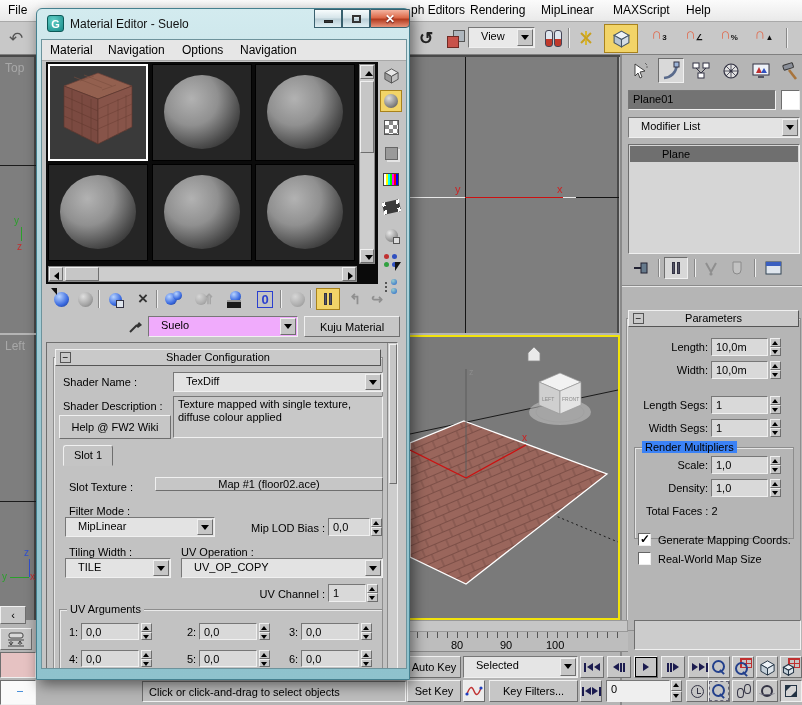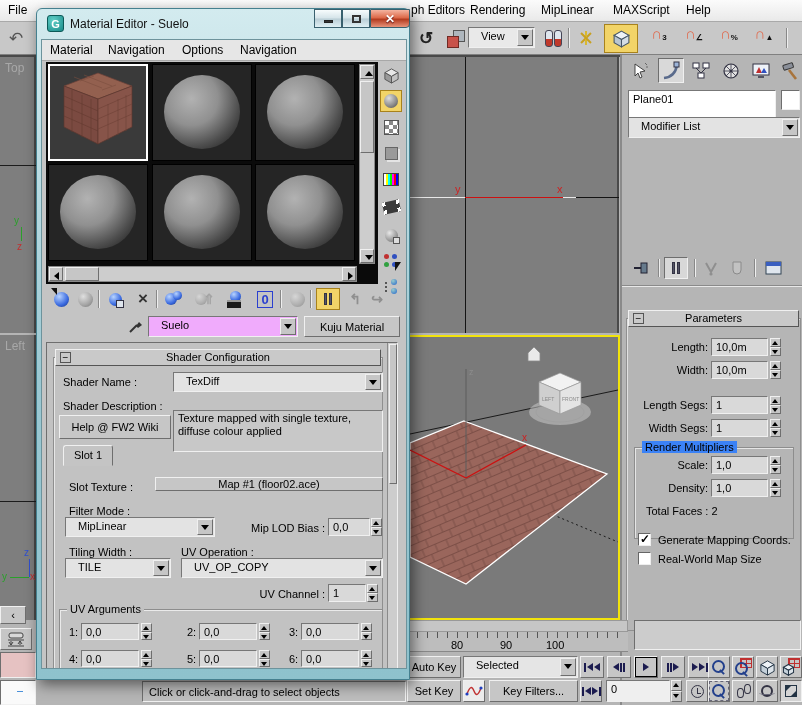--- a/index.html
+++ b/index.html
@@ -260,25 +260,28 @@
         <path d="M7,16 h6" stroke="#334" stroke-width="1.5"></path>
       </svg>
   </div>
   <div class="ptab" style="left:156px;top:3px">
     <svg width="20" height="20">
         <rect x="2" y="3" width="10" height="5" rx="1" fill="#8a8f99" stroke="#333" transform="rotate(-18 7 5)"></rect>
         <path d="M8,9 L15,18" stroke="#a8743c" stroke-width="2.6"></path>
       </svg>
   </div>
 
-  <div class="fld" style="left:6px;top:35px;width:148px;height:28px;background:#ffffff"><span>Plane01</span></div>
+  <div class="fld" style="left:6px;top:35px;width:148px;height:20px;background:#737373"><span>Plane01</span></div>
   <div class="a sunk" style="left:159px;top:35px;width:19px;height:20px;background:#fff"></div>
 
   <div class="combo" style="left:6px;top:62px;width:172px;height:21px;background:#e3e3e3"><span>Modifier List</span><span class="cbtn"></span></div>
 
+  <div class="a sunk" style="left:6px;top:89px;width:172px;height:110px;background:#d6d6d6">
+    <div class="stackrow" style="left:1px;top:1px;width:168px"><span>Plane</span></div>
+  </div>
 
   <div class="a gly" style="left:8px;top:203px;width:22px;height:20px">
     <svg width="18" height="18">
         <rect x="9" y="4" width="6" height="10" fill="#667a8c" stroke="#223"></rect>
         <path d="M2,9 H9" stroke="#223" stroke-width="2"></path>
       </svg>
   </div>
   <div class="sep-v" style="left:36px;top:204px;height:18px"></div>
   <div class="a sunk gly endbars" style="left:42px;top:202px;width:24px;height:22px;background:#d8d8d8">
       <i></i>
@@ -633,21 +636,21 @@
 
     <div class="a sunk" style="left:4px;top:302px;width:352px;height:327px;background:#c2c2c2">
       <div class="sb" style="right:0;top:0;width:10px;height:325px;border:none;border-left:1px solid #8a8a8a">
         <div class="thumb" style="left:1px;top:1px;width:8px;height:140px"></div>
       </div>
       <div class="a" style="left:6px;top:14px;width:330px;height:312px;border:1px solid #8f8f8f;box-shadow:inset 1px 1px 0 rgba(255,255,255,.6)"></div>
       <div class="rollhdr" style="left:8px;top:6px;width:326px;height:17px;line-height:15px"><span class="minus"></span><span>Shader Configuration</span></div>
       <span class="txt" style="left:16px;top:33px"><span>Shader Name :</span></span>
       <div class="combo" style="left:126px;top:29px;width:210px;height:20px;background:#e3e3e3"><span>TexDiff</span><span class="cbtn"></span></div>
       <span class="txt" style="left:16px;top:57px"><span>Shader Description :</span></span>
-      <div class="descbox" style="left:126px;top:67px;width:210px;height:42px"><span>Texture mapped with single texture, diffuse colour applied</span></div>
+      <div class="descbox" style="left:126px;top:53px;width:210px;height:42px"><span>Texture mapped with single texture, diffuse colour applied</span></div>
       <div class="btn" style="left:12px;top:72px;width:112px;height:24px">
           <span>Help @ FW2 Wiki</span>
         </div>
       <div class="tab" style="left:16px;top:102px;width:50px;height:21px"><span>Slot 1</span></div>
       <span class="txt" style="left:22px;top:138px"><span>Slot Texture :</span></span>
       <div class="btn" style="left:108px;top:134px;width:228px;height:14px">
           <span>Map #1 (floor02.ace)</span>
         </div>
       <span class="txt" style="left:22px;top:162px"><span>Filter Mode :</span></span>
       <div class="combo" style="left:18px;top:174px;width:150px;height:20px;background:#e3e3e3"><span>MipLinear</span><span class="cbtn"></span></div>

